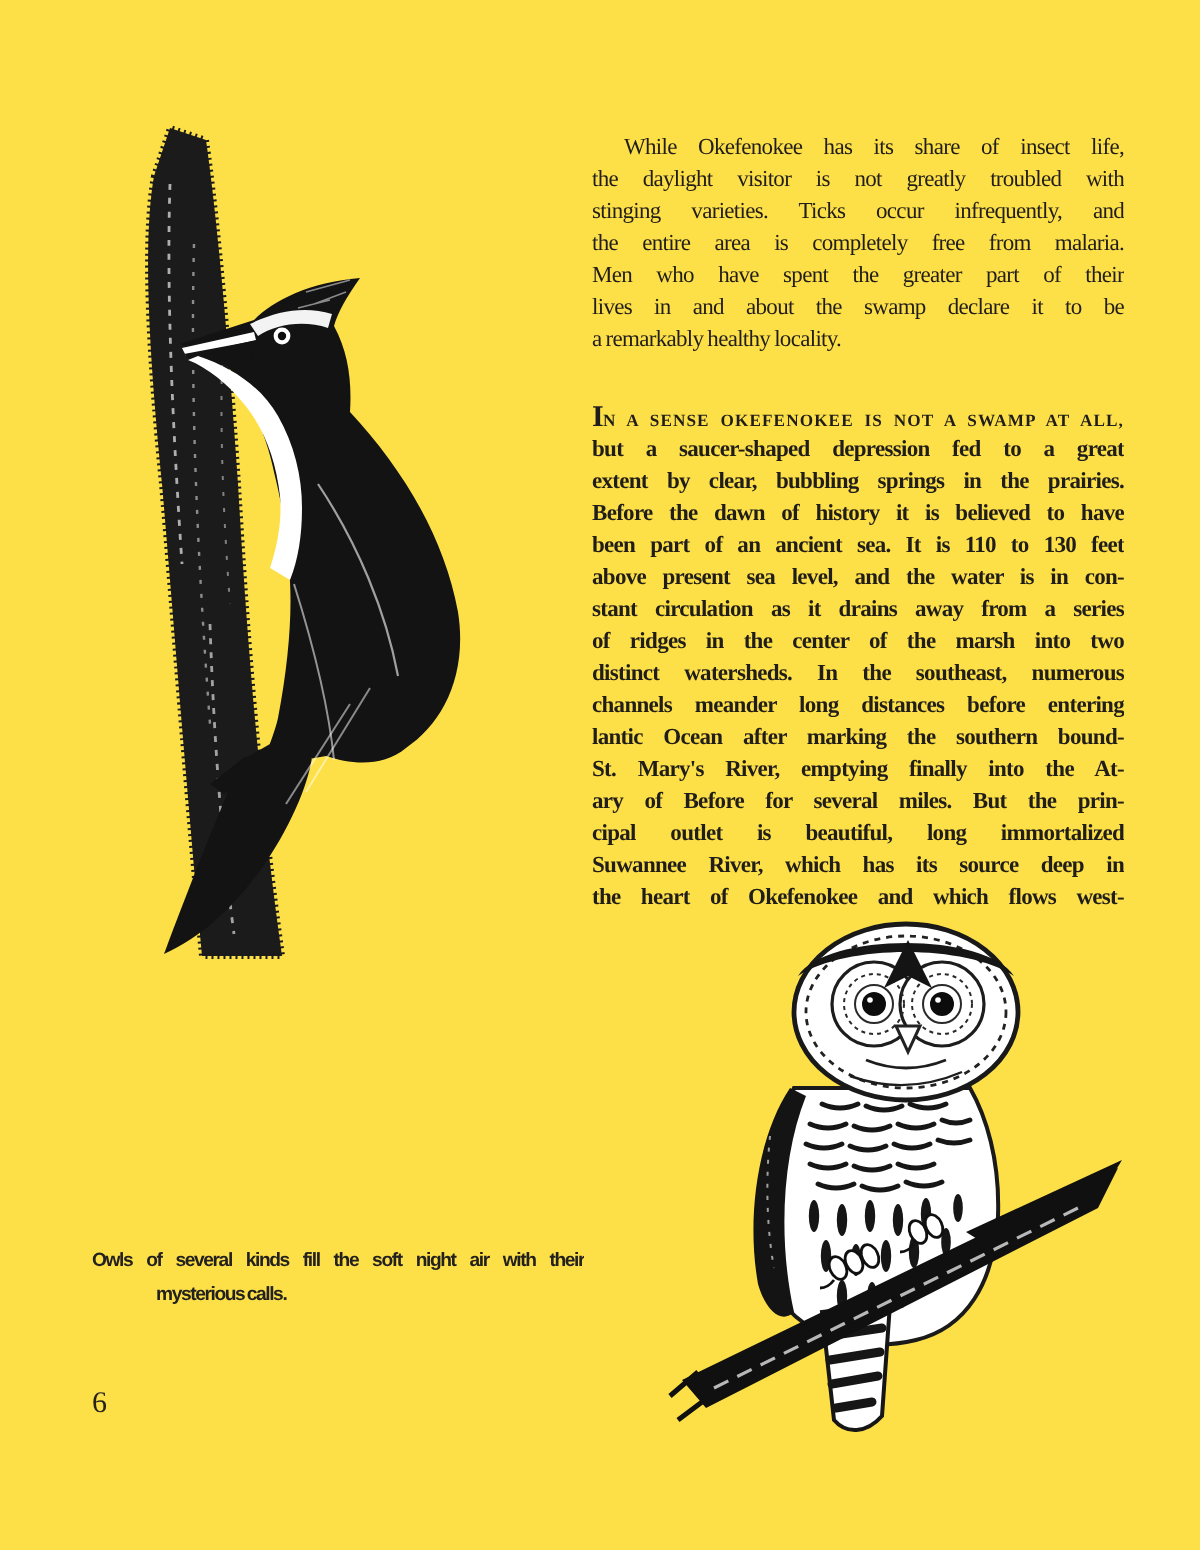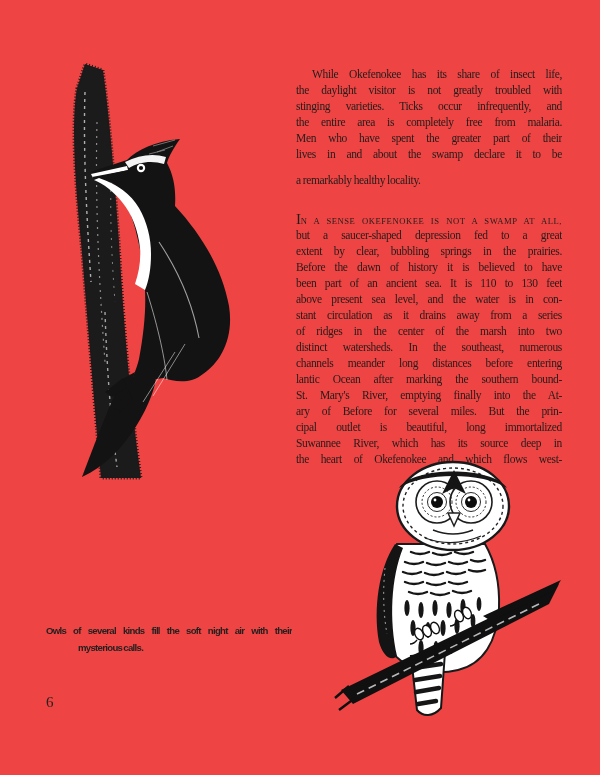--- a/index.html
+++ b/index.html
@@ -1,34 +1,34 @@
 <!DOCTYPE html>
 <html><head>
 <meta charset="utf-8">
 <style>
   html,body{margin:0;padding:0;}
   body{
     width:600px;height:775px;position:relative;background:#ffffff;
     font-family:"Liberation Serif", serif;color:#1c1a18;overflow:hidden;
   }
-  .page{position:absolute;inset:0;background:#ef4444;}
+  .page{position:absolute;inset:0;background:#fde047;}
 
   
   .text-col{
     position:absolute;left:296px;top:66px;width:266px;
     font-size:11.5px;line-height:16px;letter-spacing:-0.35px;word-spacing:-0.5px;
     color:#201d1a;
   }
   .jline{
     text-align:justify;text-align-last:justify;
     height:16px;overflow:hidden;
   }
-  .lline{text-align:left;height:16px;overflow:hidden;margin-top:10px;}
+  .lline{text-align:left;height:16px;overflow:hidden;}
   .indent{text-indent:16px;}
-  .para2{margin-top:23px;}
+  .para2{margin-top:23px;font-weight:bold;}
   .lead-cap{font-size:15px;line-height:16px;}
   .small-caps{font-size:8.6px;letter-spacing:0.55px;}
 
   
   .captions{
     position:absolute;left:46px;top:617px;width:246px;
     font-family:"Liberation Sans", sans-serif;font-weight:700;
     font-size:9.6px;line-height:17px;letter-spacing:-0.7px;word-spacing:-0.8px;
     color:#232120;
   }

